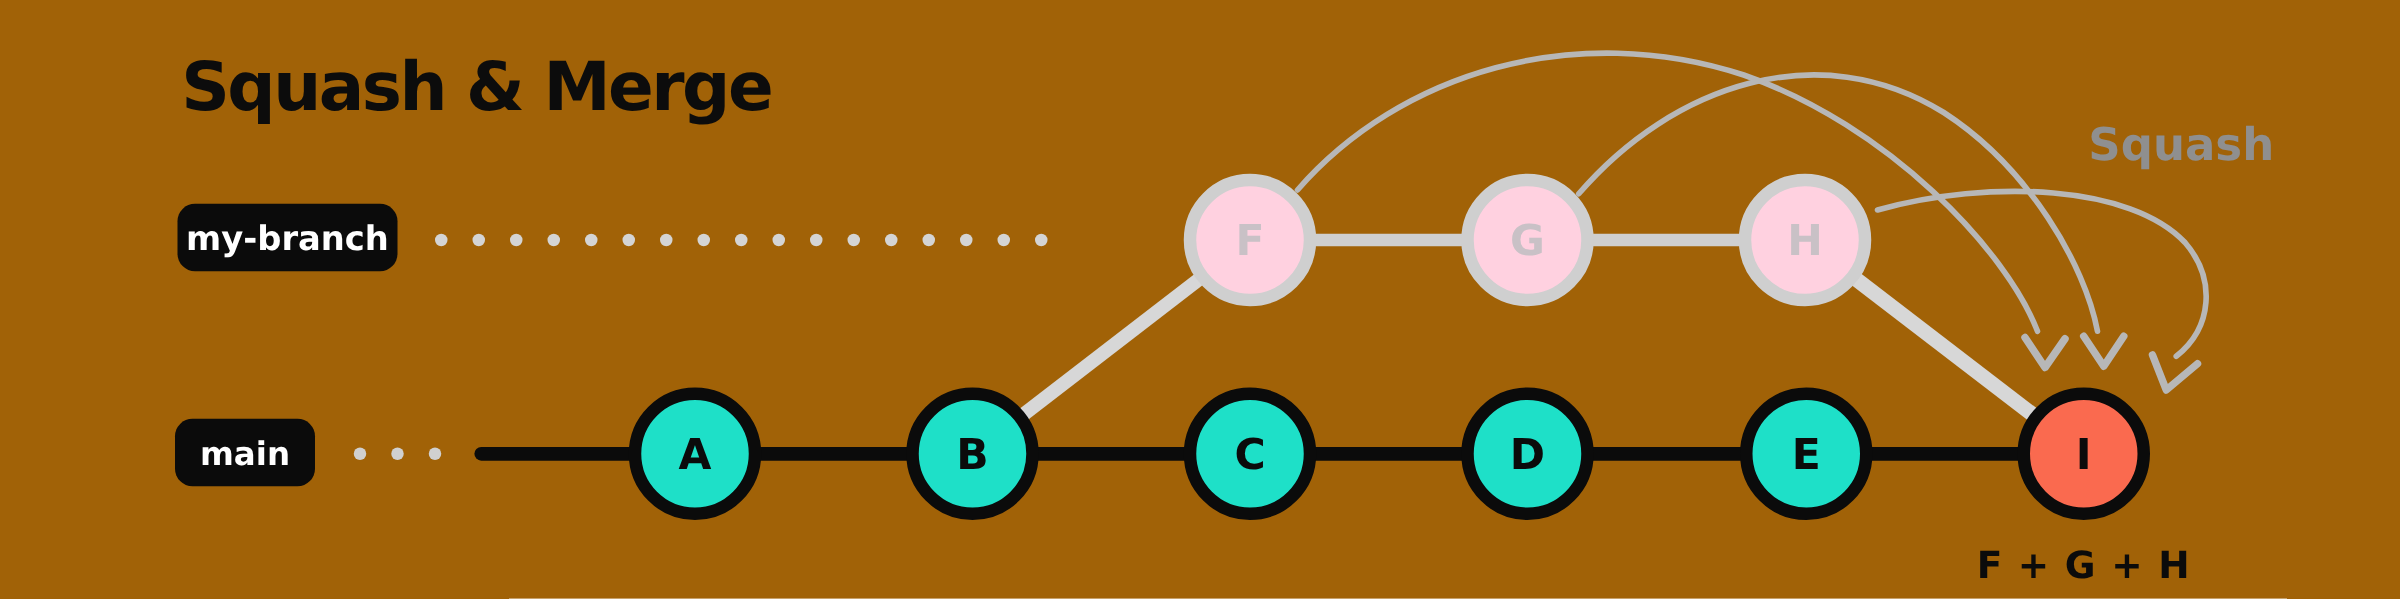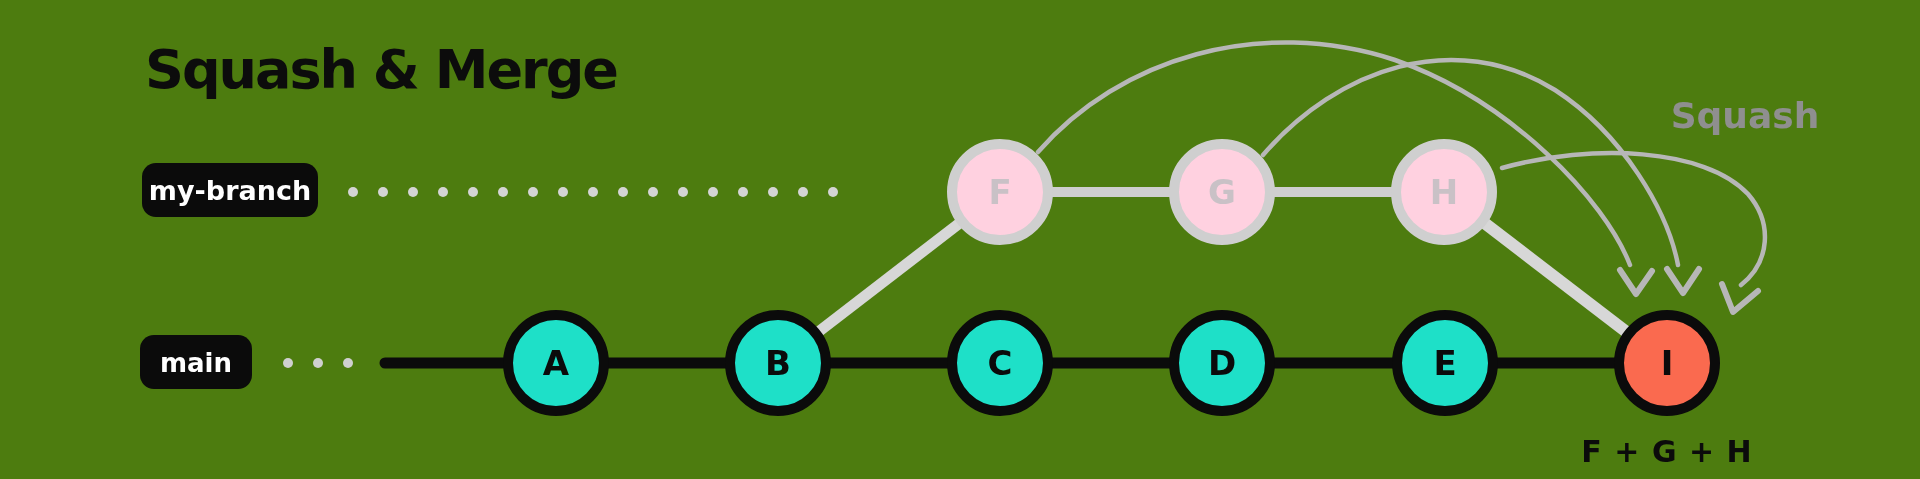--- a/index.html
+++ b/index.html
@@ -5,21 +5,21 @@
   html, body {
     margin: 0;
     padding: 0;
     background: #ffffff;
     font-family: "DejaVu Sans", "Liberation Sans", sans-serif;
   }
   .stage {
     position: relative;
     width: 1920px;
     height: 479px;
-    background: #4d7c0f;
+    background: #a16207;
     overflow: hidden;
   }
   svg { display: block; }
 
   .title-text {
     font-size: 54px;
     font-weight: bold;
     letter-spacing: -2px;
     fill: #0c0c0c;
   }

